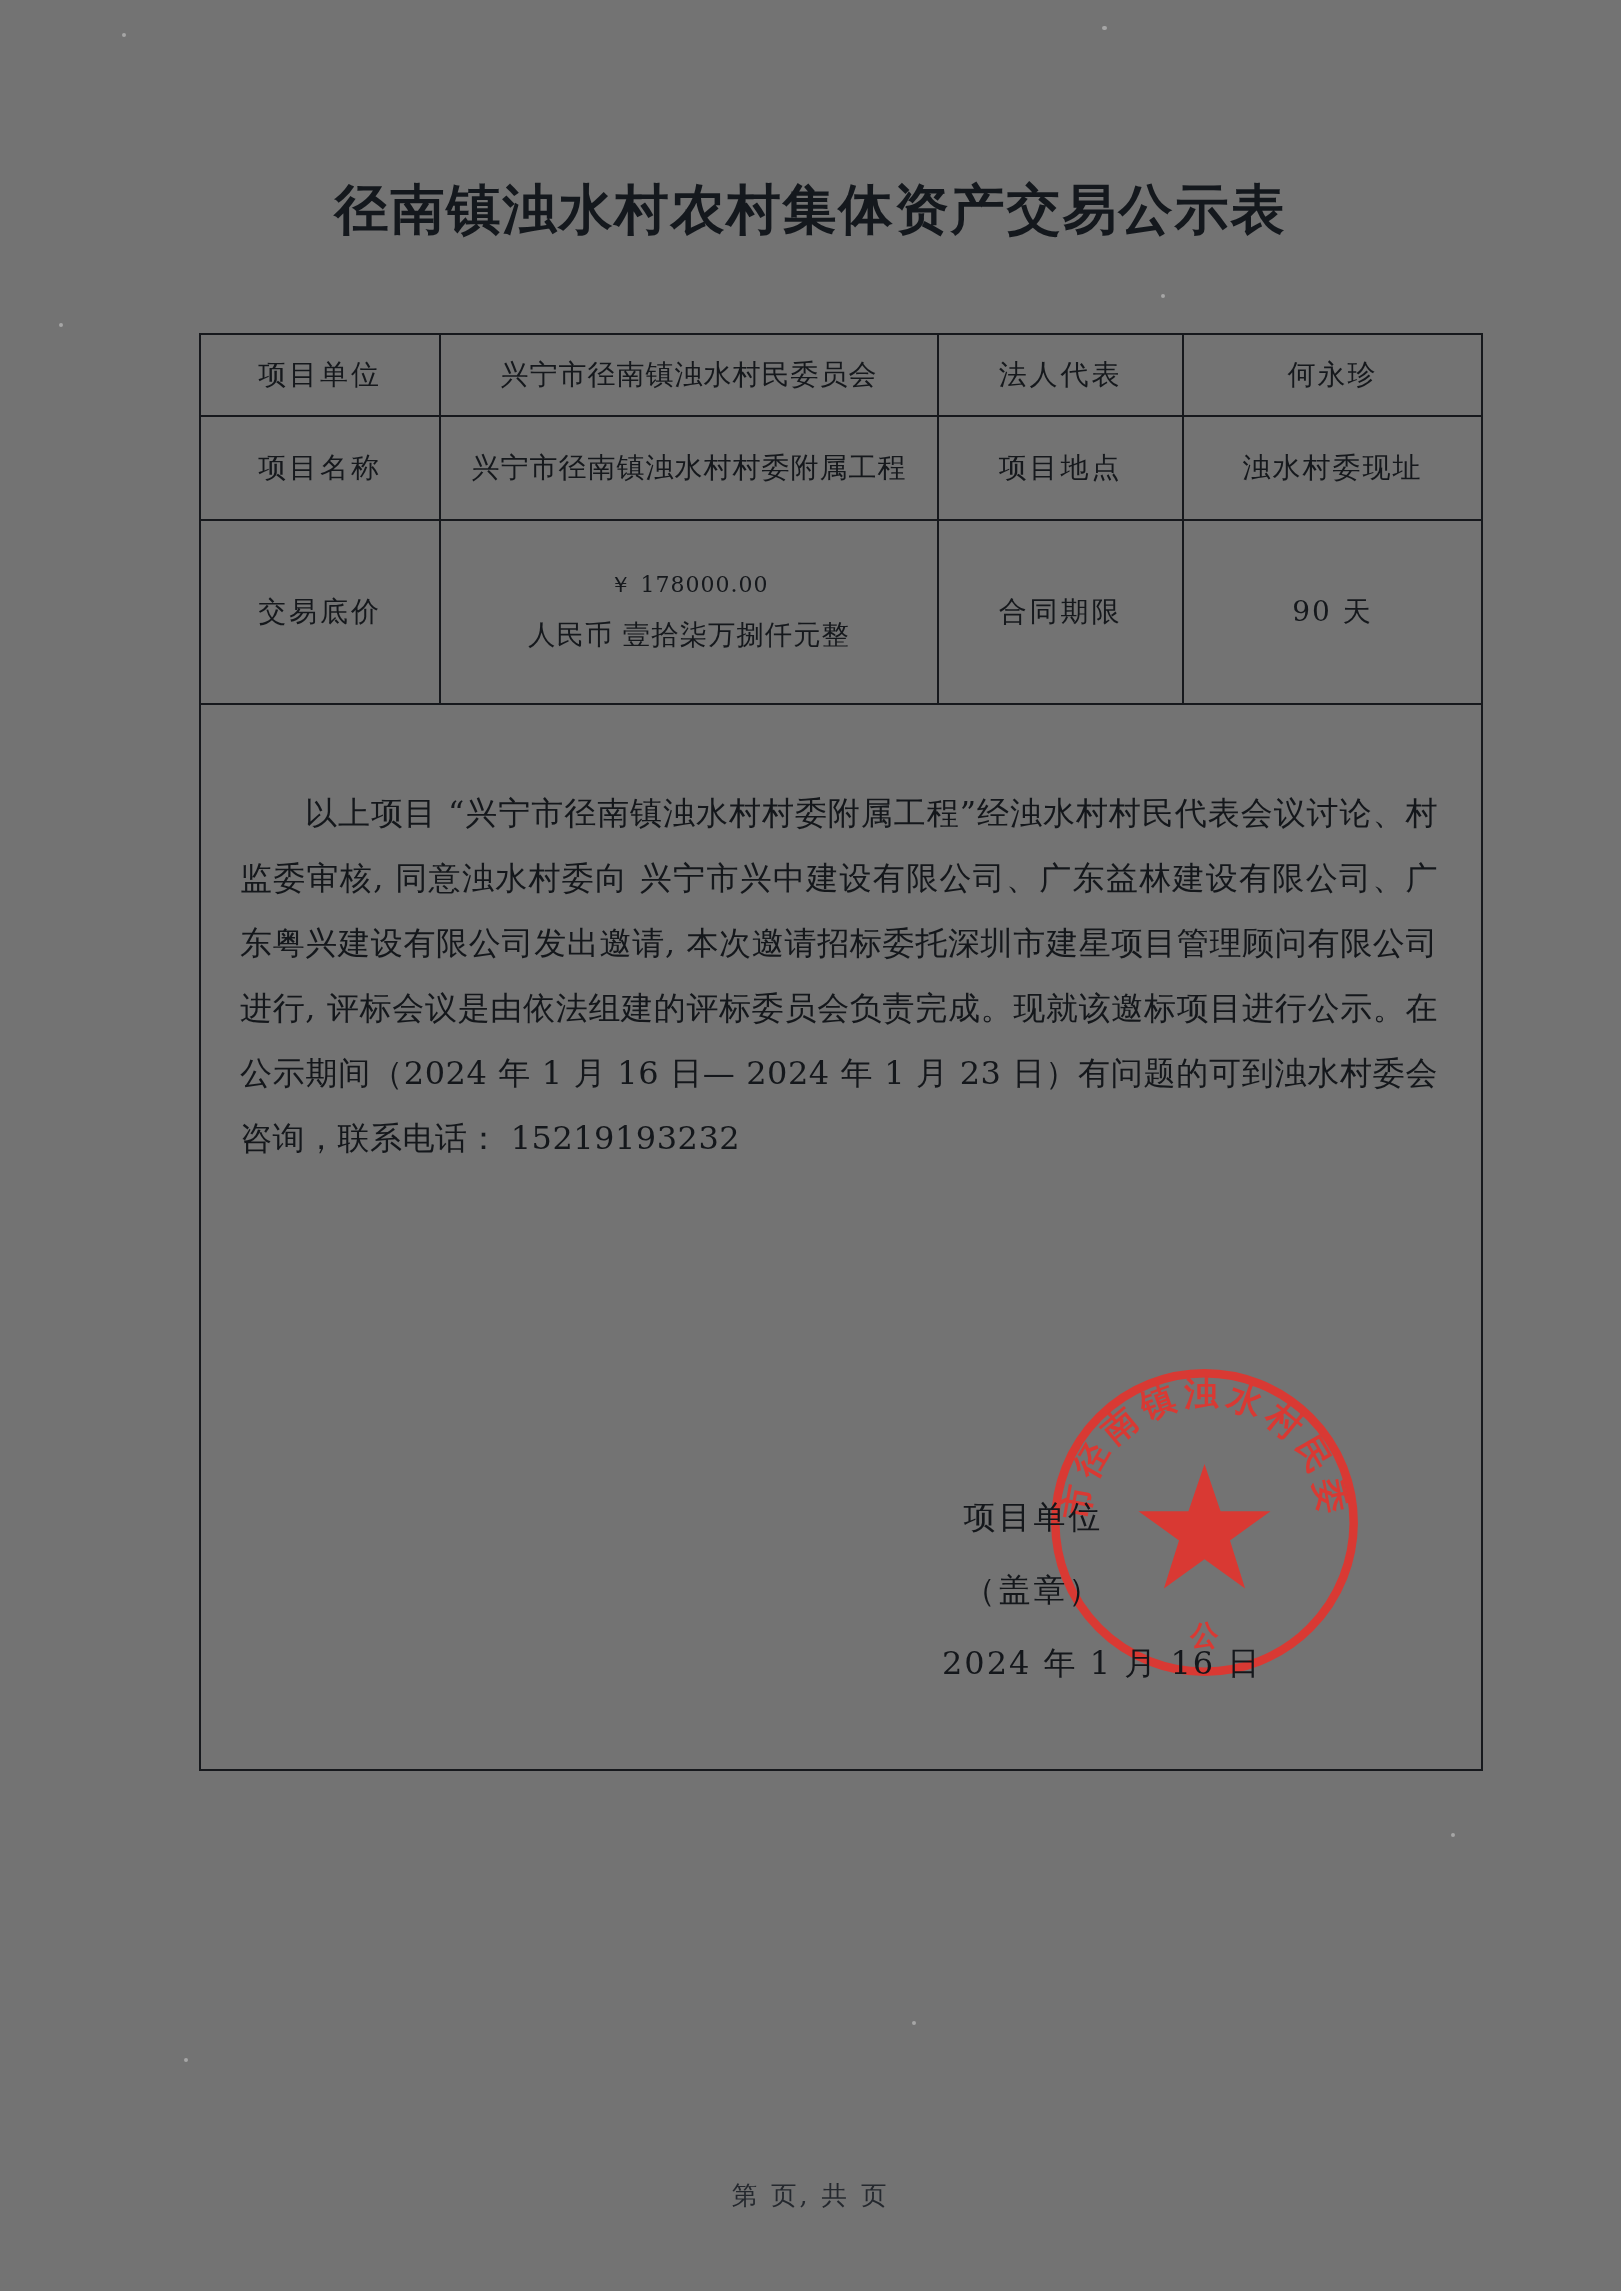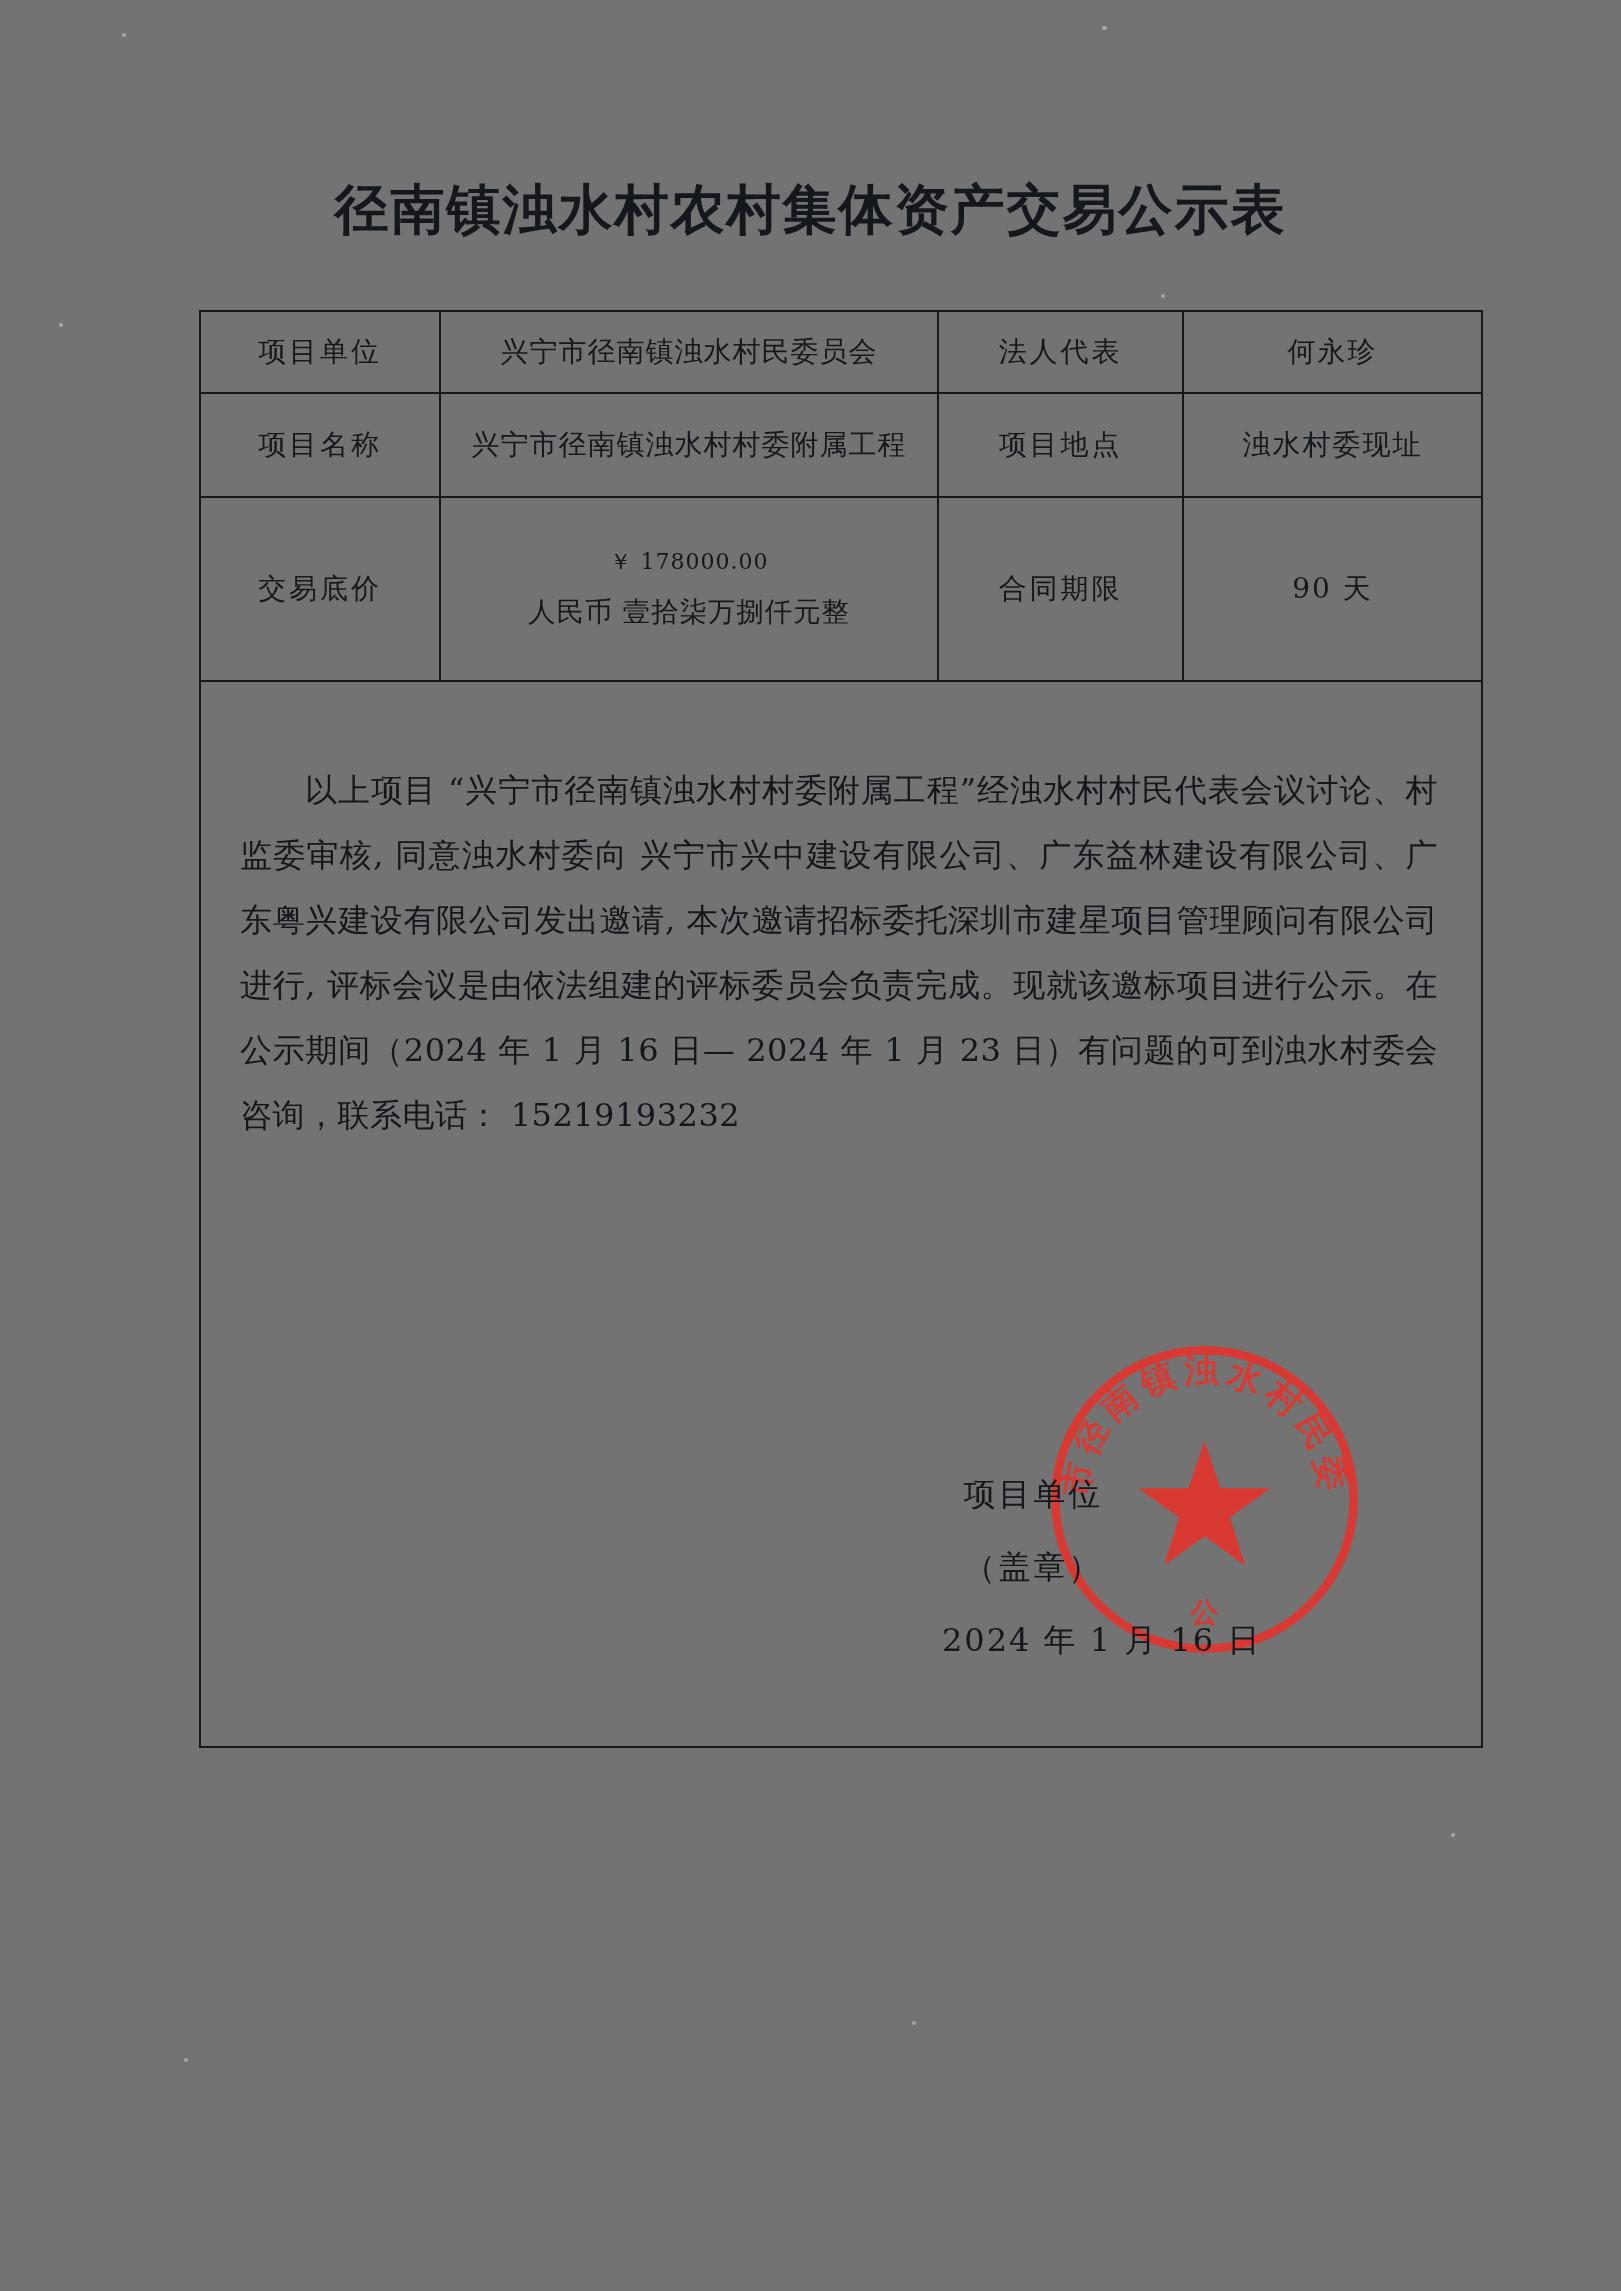--- a/index.html
+++ b/index.html
@@ -38,21 +38,21 @@
     text-align: center;
     font-size: 54px;
     font-weight: bold;
     letter-spacing: 2px;
     font-family: "DejaVu Serif", "Liberation Serif", serif;
     color: #14181d;
   }
 
   table.main-table {
     position: absolute;
-    top: 310px;
+    top: 333px;
     left: 199px;
     width: 1282px;
     border-collapse: collapse;
     table-layout: fixed;
   }
   table.main-table td {
     border: 2px solid #16181c;
     padding: 0;
     vertical-align: middle;
     text-align: center;
@@ -223,15 +223,16 @@
               <div class="sign-unit">项目单位</div>
               <div class="sign-seal-word">（盖章）</div>
               <div class="sign-date">2024 年 1 月 16 日</div>
             </div>
           </div>
         </td>
       </tr>
     </tbody>
   </table>
 
+  <div class="footer">第 页, 共 页</div>
 
 </div>
 
 
 </body></html>

